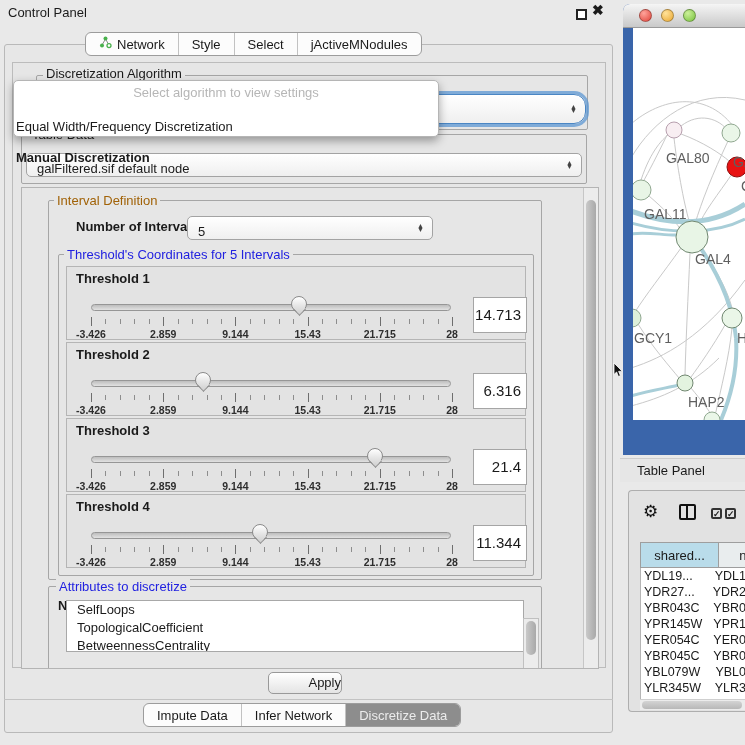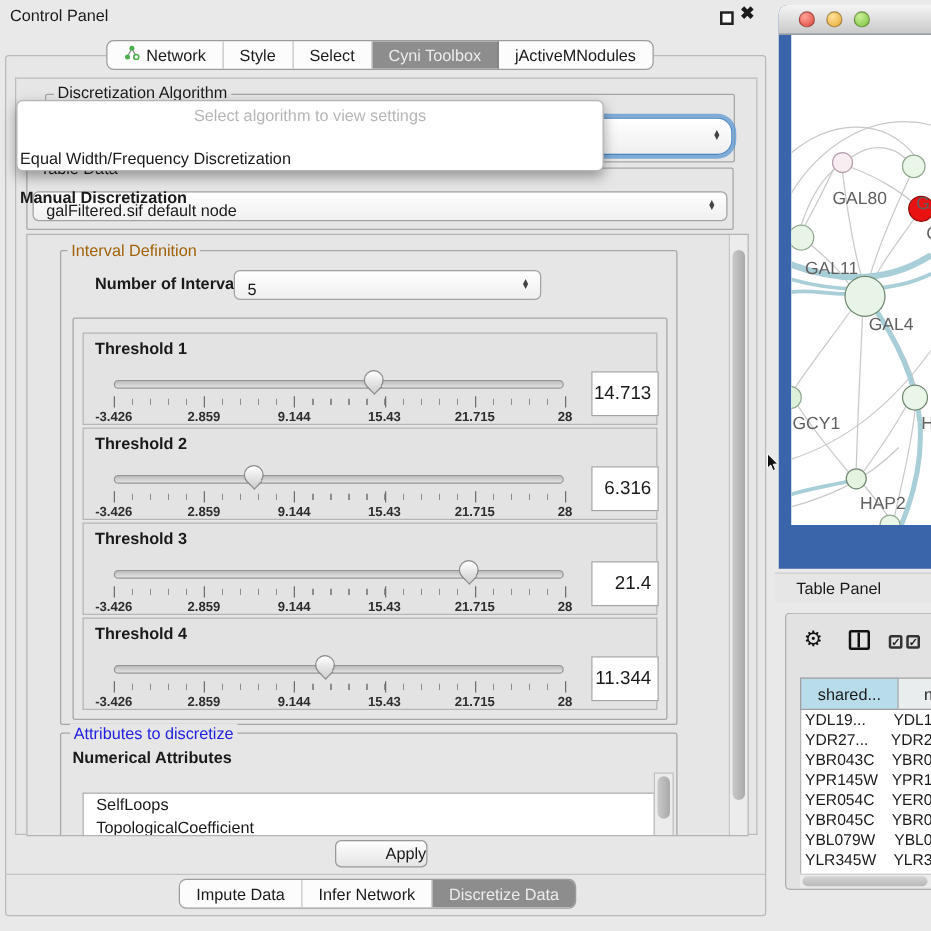--- a/index.html
+++ b/index.html
@@ -28,21 +28,21 @@
   .gtitle { position:absolute; font-size:13px; background:#e6e6e6; padding:0 3px; white-space:nowrap; z-index:2; }
   .green { color:#a16207; }
   .blue { color:#2121e0; }
 
   
   .combo { position:absolute; background:linear-gradient(#ffffff,#efefef); border:1px solid #a3a3a3; border-radius:5px; font-size:13px; display:flex; align-items:flex-end; padding:0 10px; }
   .stepper { position:absolute; right:8px; top:50%; transform:translateY(-50%); display:flex; flex-direction:column; line-height:4px; font-size:7px; color:#444; }
   .focus-ring { box-shadow:0 0 0 3px rgba(92,151,211,.75); border-color:#4a86c4; border-radius:12px; }
 
   
-  .popup { left:13px; top:80px; width:470px; height:57px; background:#ffffff; border:1px solid #b5b5b5; border-radius:5px; box-shadow:0 4px 10px rgba(0,0,0,.35); z-index:10; font-size:13px; }
+  .popup { left:13px; top:80px; width:426px; height:57px; background:#ffffff; border:1px solid #b5b5b5; border-radius:5px; box-shadow:0 4px 10px rgba(0,0,0,.35); z-index:10; font-size:13px; }
   .popup .hint { position:absolute; top:4px; width:100%; text-align:center; color:#b6b6b6; }
   .popup .opt { position:absolute; left:2px; white-space:nowrap; }
   .popup .opt.b { top:21px; font-weight:bold;margin-top:48px; }
   .popup .opt.r { top:38px; }
 
   
   .scrollpane { left:8px; top:124px; width:578px; height:482px; border:1px solid #b4b4b4; background:#e6e6e6; overflow:hidden; }
   .vsb { position:absolute; right:0; top:0; width:15px; height:100%; background:#ececec; border-left:1px solid #c6c6c6; }
   .vsb-thumb { position:absolute; left:2px; width:10px; border-radius:6px; background:linear-gradient(90deg,#c9c9c9,#a9a9a9); }
 
@@ -112,23 +112,20 @@
         </svg>
     </span>
     <span>Network</span>
   </div>
   <div class="tabseg">
       <span>Style</span>
     </div>
   <div class="tabseg">
       <span>Select</span>
     </div>
-  <div class="tabseg active">
-      <span>Cyni Toolbox</span>
-    </div>
   <div class="tabseg">
       <span>jActiveMNodules</span>
     </div>
 </div>
 
 <div class="abs inner">
 
   <div class="group" style="left:23px;top:12px;width:552px;height:55px;"></div>
   <div class="gtitle" style="left:30px;top:3px;">Discretization Algorithm</div>
   <div class="combo focus-ring" style="left:33px;top:31px;width:540px;height:30px;">
@@ -156,20 +153,21 @@
     <div class="abs" style="left:54px;top:31px;font-size:13px;font-weight:bold;">Number of Intervals</div>
     <div class="combo" style="left:165px;top:28px;width:246px;height:24px;">
       <span>5</span>
       <span class="stepper">
           <span>▲</span>
           <span>▼</span>
         </span>
     </div>
 
     <div class="group" style="left:36px;top:66px;width:476px;height:322px;"></div>
+    <div class="gtitle blue" style="left:42px;top:59px;">Threshold's Coordinates for 5 Intervals</div>
 
     <div class="th-box" style="top:78px;">
       <div class="th-title">Threshold 1</div>
       <div class="sl-zone">
         <div class="sl-track"></div>
         <div class="sl-thumb" style="left: calc(57.72% - 8px);"></div>
         <div class="sl-scale">
             <div class="sl-minor"></div>
             <div class="sl-major" style="left: 0%;"></div>
             <div class="sl-lab" style="left: 0%;">-3.426</div>
@@ -253,21 +251,21 @@
             <div class="sl-major" style="left: 100%;"></div>
             <div class="sl-lab" style="left: 100%;">28</div>
           </div>
       </div>
       <div class="th-value">11.344</div>
     </div>
 
     <div class="group" style="left:26px;top:398px;width:494px;height:90px;"></div>
     <div class="gtitle blue" style="left:34px;top:391px;">Attributes to discretize</div>
     <div class="abs" style="left:36px;top:410px;font-size:13px;font-weight:bold;">Numerical Attributes</div>
-    <div class="attr-list" style="left:44px;top:446px;width:458px;height:52px;">
+    <div class="attr-list" style="left:44px;top:412px;width:458px;height:52px;">
         <div class="attr-item">SelfLoops</div>
         <div class="attr-item">TopologicalCoefficient</div>
         <div class="attr-item">BetweennessCentrality</div>
       </div>
     <div class="abs" style="left:501px;top:430px;width:16px;height:52px;background:#ececec;border:1px solid #c0c0c0;">
       <div class="vsb-thumb" style="top:2px;height:34px;"></div>
     </div>
 
     <div class="vsb">
       <div class="vsb-thumb" style="top:12px;height:440px;"></div>

